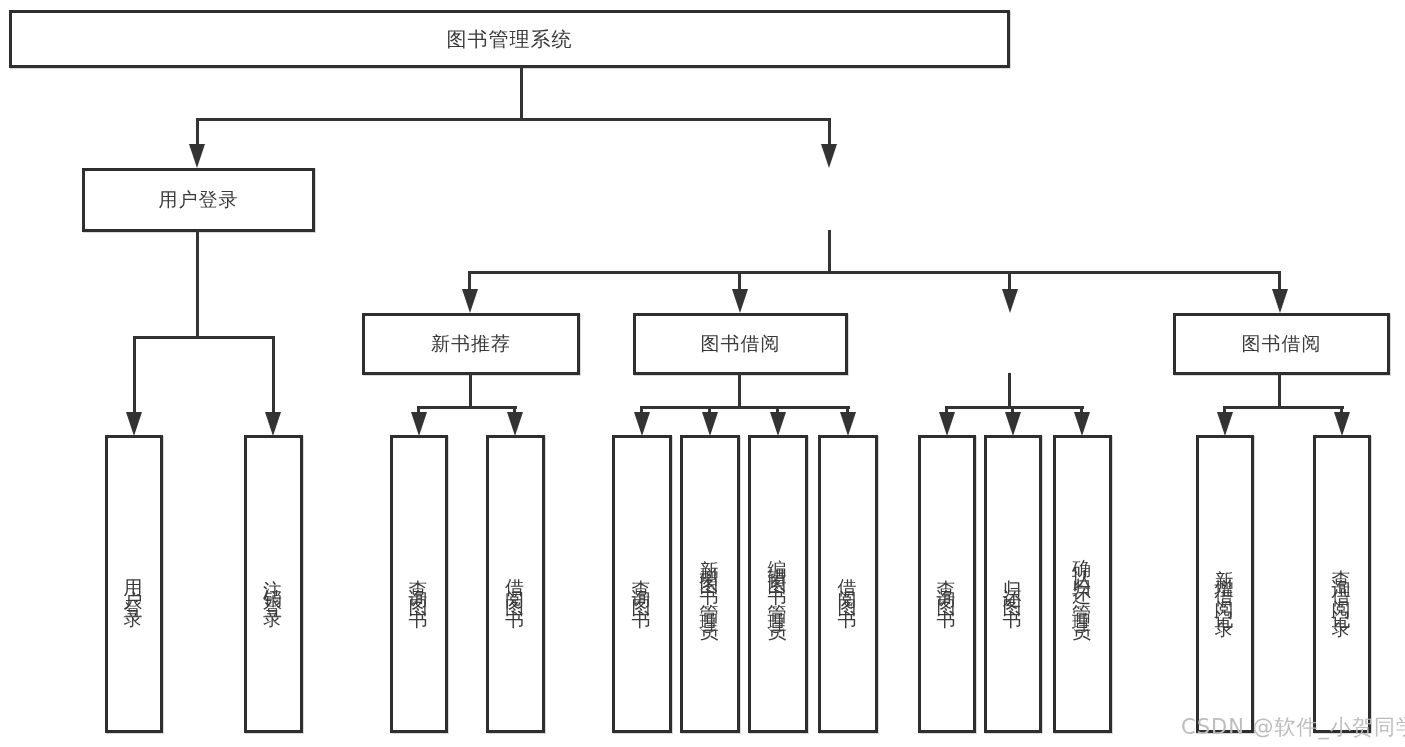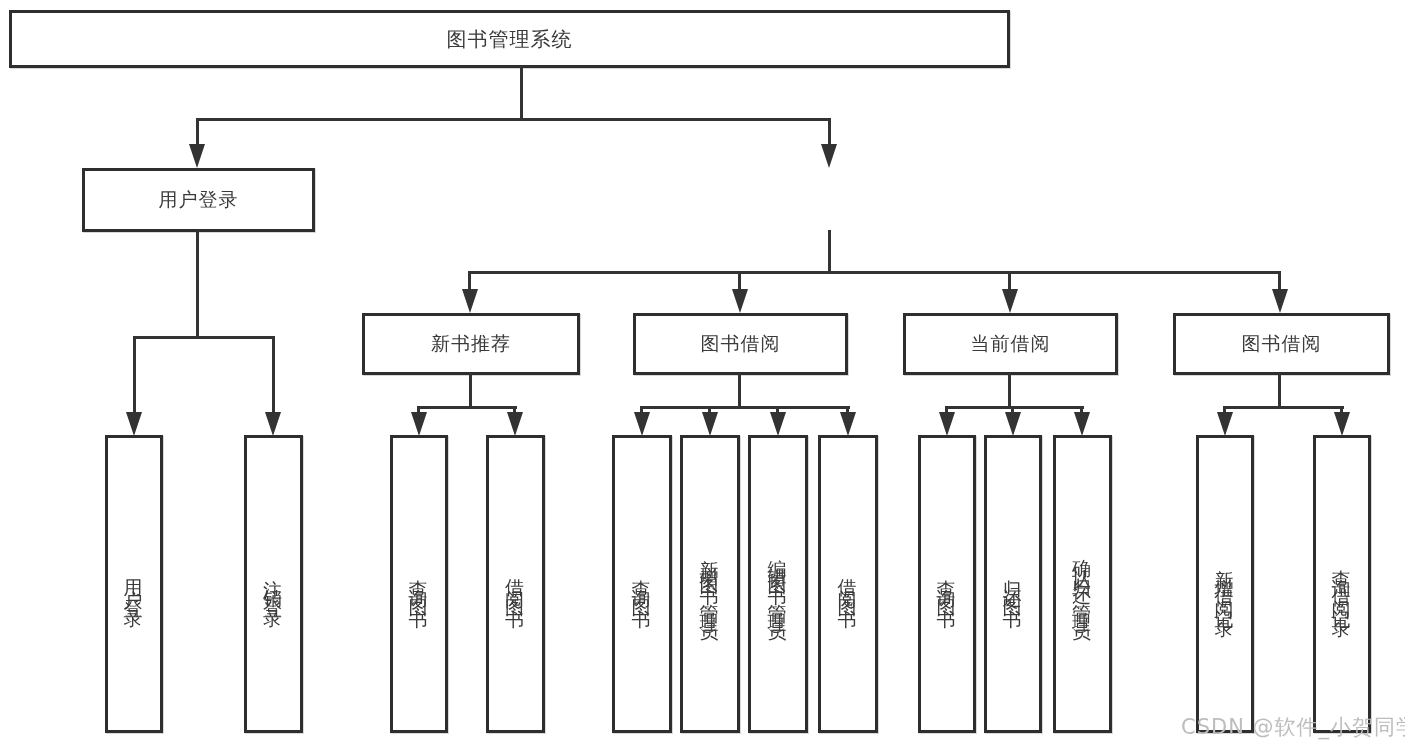--- a/index.html
+++ b/index.html
@@ -92,23 +92,20 @@
   <div class="arr" style="left:732px; top:289px;"></div>
   <div class="arr" style="left:1002px; top:289px;"></div>
   <div class="arr" style="left:1272px; top:289px;"></div>
 
   <div class="box" style="left:362px; top:313px; width:218px; height:62px;">
     <span>新书推荐</span>
   </div>
   <div class="box" style="left:633px; top:313px; width:215px; height:62px;">
     <span>图书借阅</span>
   </div>
-  <div class="box" style="left:903px; top:313px; width:215px; height:62px;">
-    <span>当前借阅</span>
-  </div>
   <div class="box" style="left:1173px; top:313px; width:217px; height:62px;">
     <span>图书借阅</span>
   </div>
 
   <div class="vl" style="left:469px; top:373px; height:35px;"></div>
   <div class="hl" style="left:417px; top:406px; width:100px;"></div>
   <div class="vl" style="left:417px; top:406px; height:10px;"></div>
   <div class="vl" style="left:513px; top:406px; height:10px;"></div>
   <div class="arr" style="left:411px; top:412px;"></div>
   <div class="arr" style="left:507px; top:412px;"></div>

